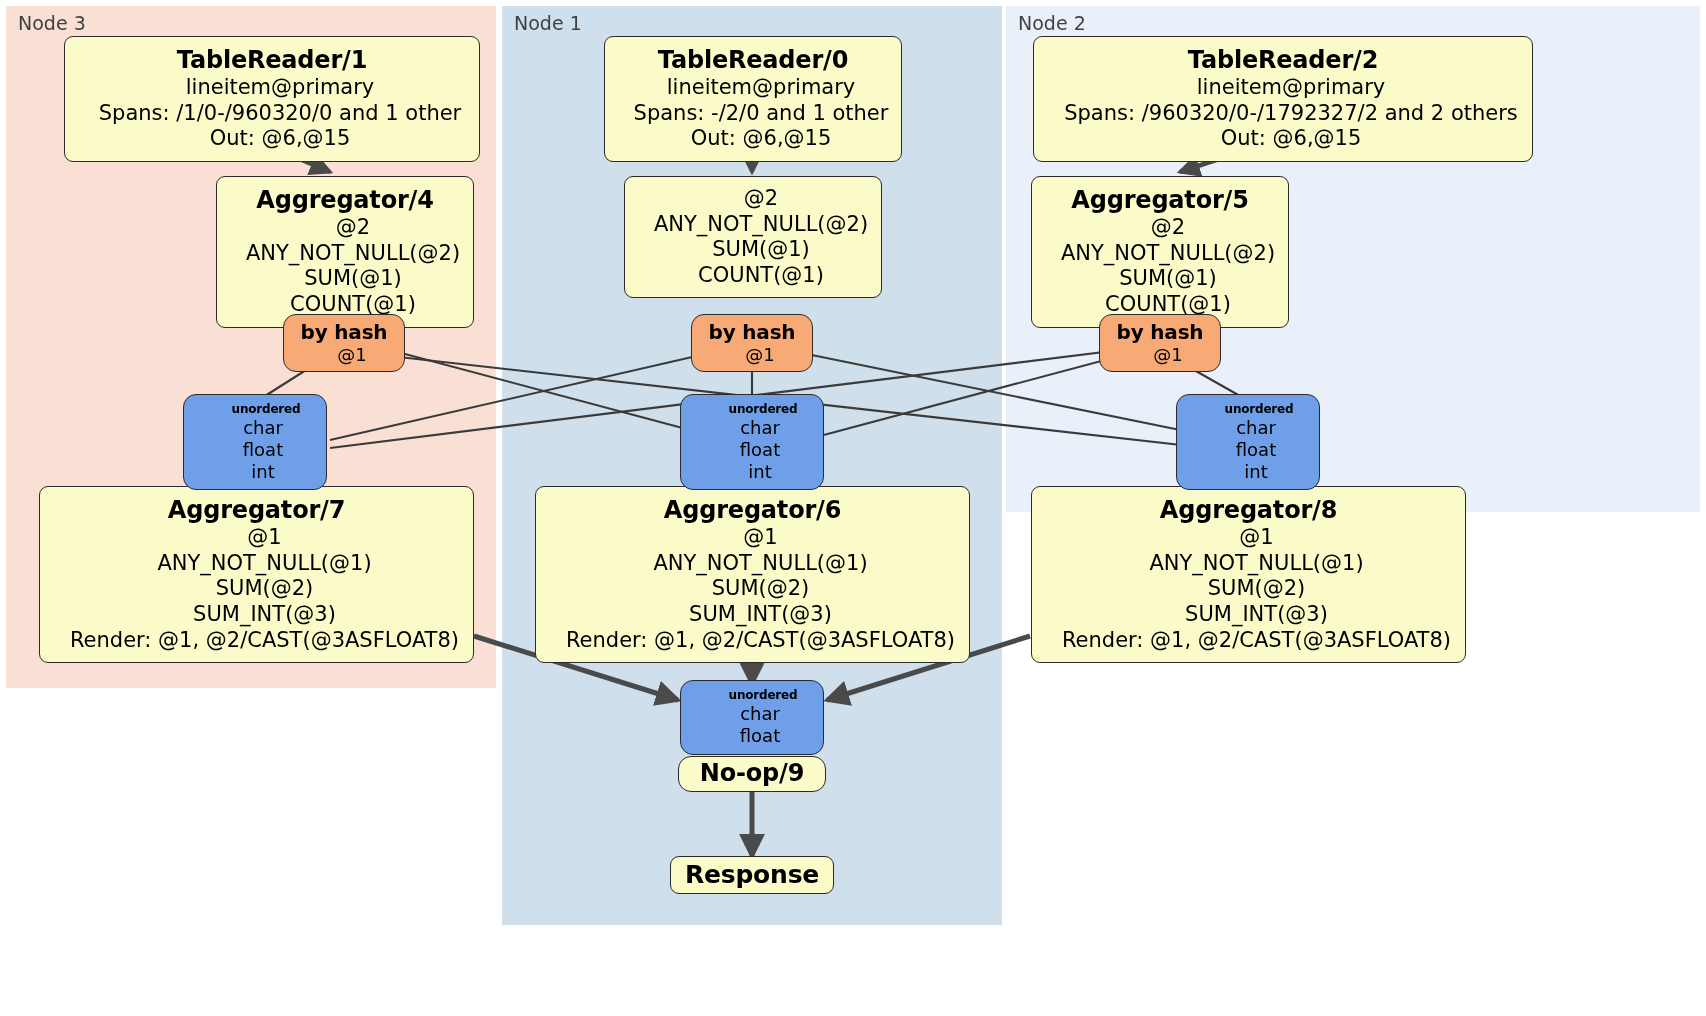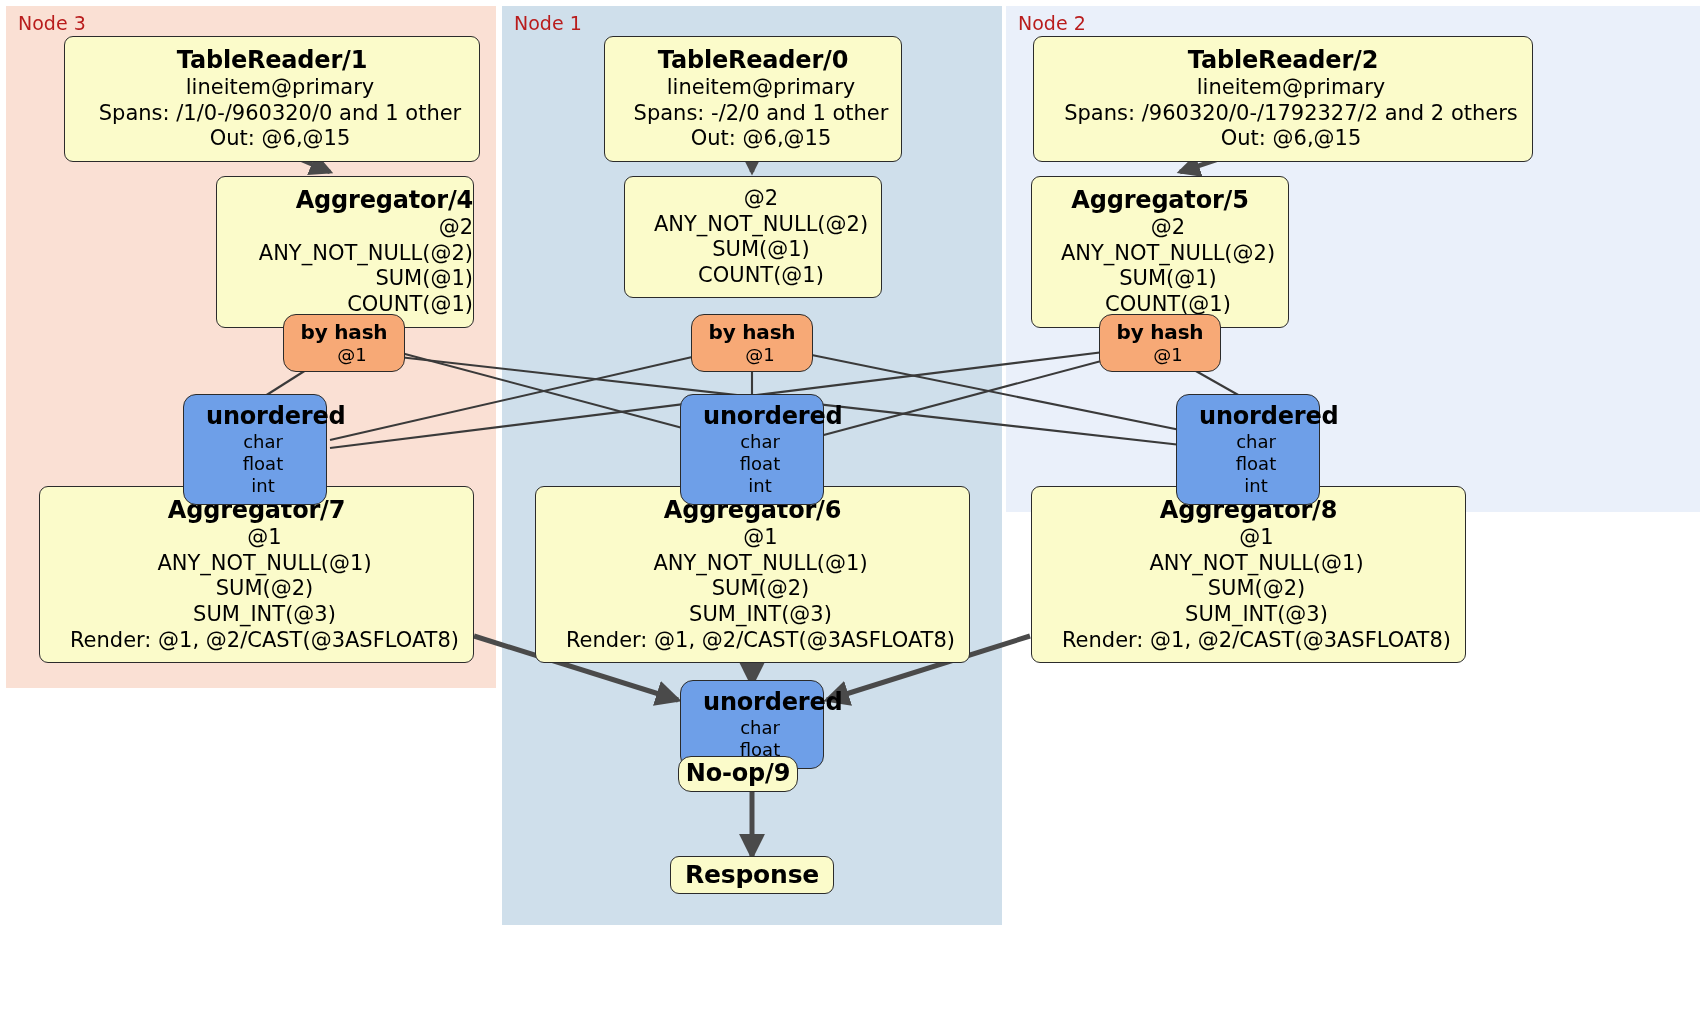--- a/index.html
+++ b/index.html
@@ -22,21 +22,21 @@
   
   .panel {
     position: absolute;
     box-sizing: border-box;
   }
   .panel-label {
     position: absolute;
     top: 6px;
     left: 12px;
     font-size: 19px;
-    color: #b91c1c;
+    color: #404040;
     white-space: nowrap;
   }
   #panel-node3 { background: #fae0d4; }
   #panel-node1 { background: #cfdfeb; }
   #panel-node2 { background: #eaf0fa; }
 
   
   #edges {
     position: absolute;
     left: 0; top: 0;
@@ -80,21 +80,21 @@
   }
   .router-hash .title { font-size: 20px; }
   .router-hash .line  { font-size: 18px; }
 
   .router-unordered {
     background: #6e9fe8;
     border-radius: 13px;
     padding-top: 7px;
     padding-bottom: 7px;
   }
-  .router-unordered .title { font-size: 24px; padding-left: 22px; }
+  .router-unordered .title { font-size: 12px; padding-left: 22px; }
   .router-unordered .line  { font-size: 18px; }
 
   .noop, .response {
     background: #fbfbca;
     display: flex;
     align-items: center;
     justify-content: center;
   }
   .noop .title { font-size: 24px; }
   .response .title { font-size: 25px; }
@@ -165,21 +165,21 @@
     </g>
   </svg>
 
   <div class="node proc" style="left:64px; top:36px; width:416px;">
     <div class="title">TableReader/1</div>
     <div class="line">lineitem@primary</div>
     <div class="line">Spans: /1/0-/960320/0 and 1 other</div>
     <div class="line">Out: @6,@15</div>
   </div>
 
-  <div class="node proc" style="left:216px; top:176px; width:258px;text-align:right;">
+  <div class="node proc" style="left:216px; top:176px; width:258px;">
     <div class="title">Aggregator/4</div>
     <div class="line">@2</div>
     <div class="line">ANY_NOT_NULL(@2)</div>
     <div class="line">SUM(@1)</div>
     <div class="line">COUNT(@1)</div>
   </div>
 
   <div class="node router-hash" style="left:283px; top:314px; width:122px;">
     <div class="title">by hash</div>
     <div class="line">@1</div>
@@ -235,21 +235,21 @@
     <div class="line">SUM_INT(@3)</div>
     <div class="line">Render: @1, @2/CAST(@3ASFLOAT8)</div>
   </div>
 
   <div class="node router-unordered" style="left:680px; top:680px; width:144px;">
     <div class="title">unordered</div>
     <div class="line">char</div>
     <div class="line">float</div>
   </div>
 
-  <div class="node proc noop" style="left:678px; top:756px; width:120px; height:36px;border-radius:13px;">
+  <div class="node proc noop" style="left:678px; top:756px; width:148px; height:36px;border-radius:13px;">
     <div class="title">No-op/9</div>
   </div>
 
   <div class="node proc response" style="left:670px; top:856px; width:164px; height:38px;">
     <div class="title">Response</div>
   </div>
 
   <div class="node proc" style="left:1033px; top:36px; width:500px;">
     <div class="title">TableReader/2</div>
     <div class="line">lineitem@primary</div>

